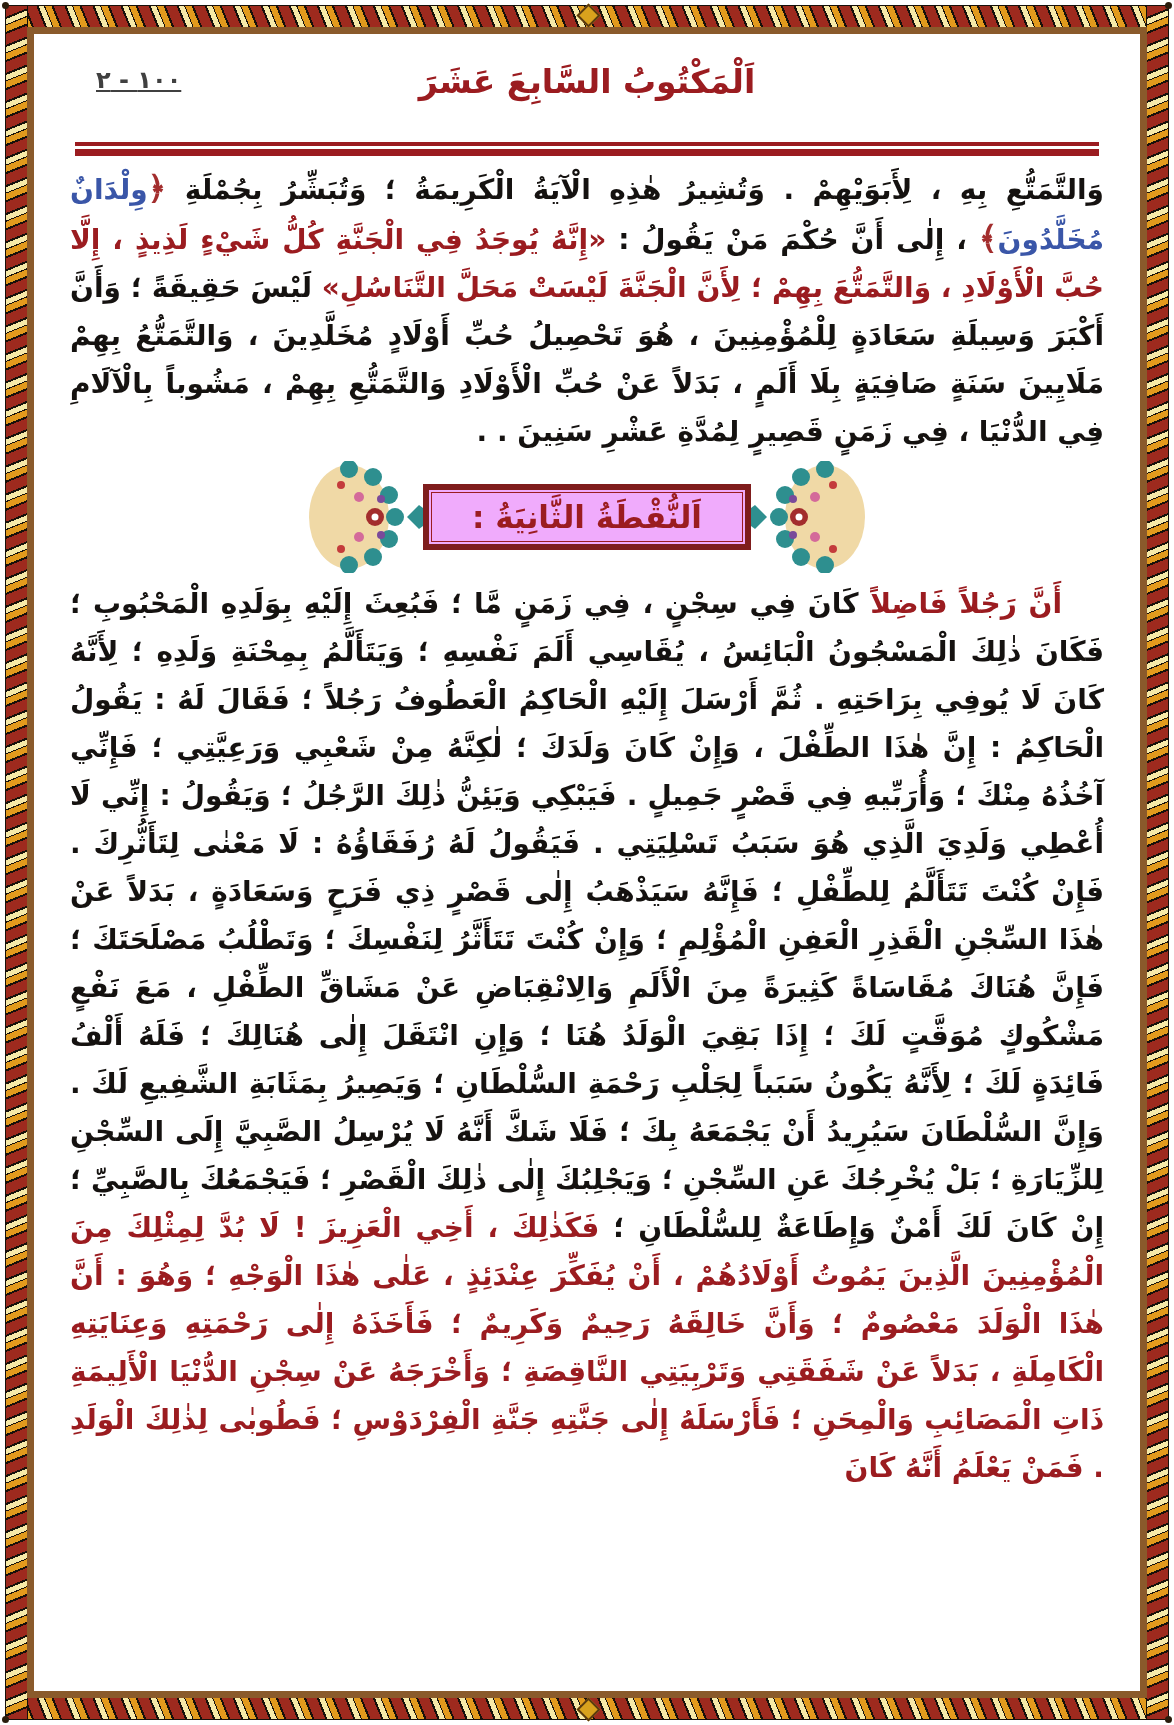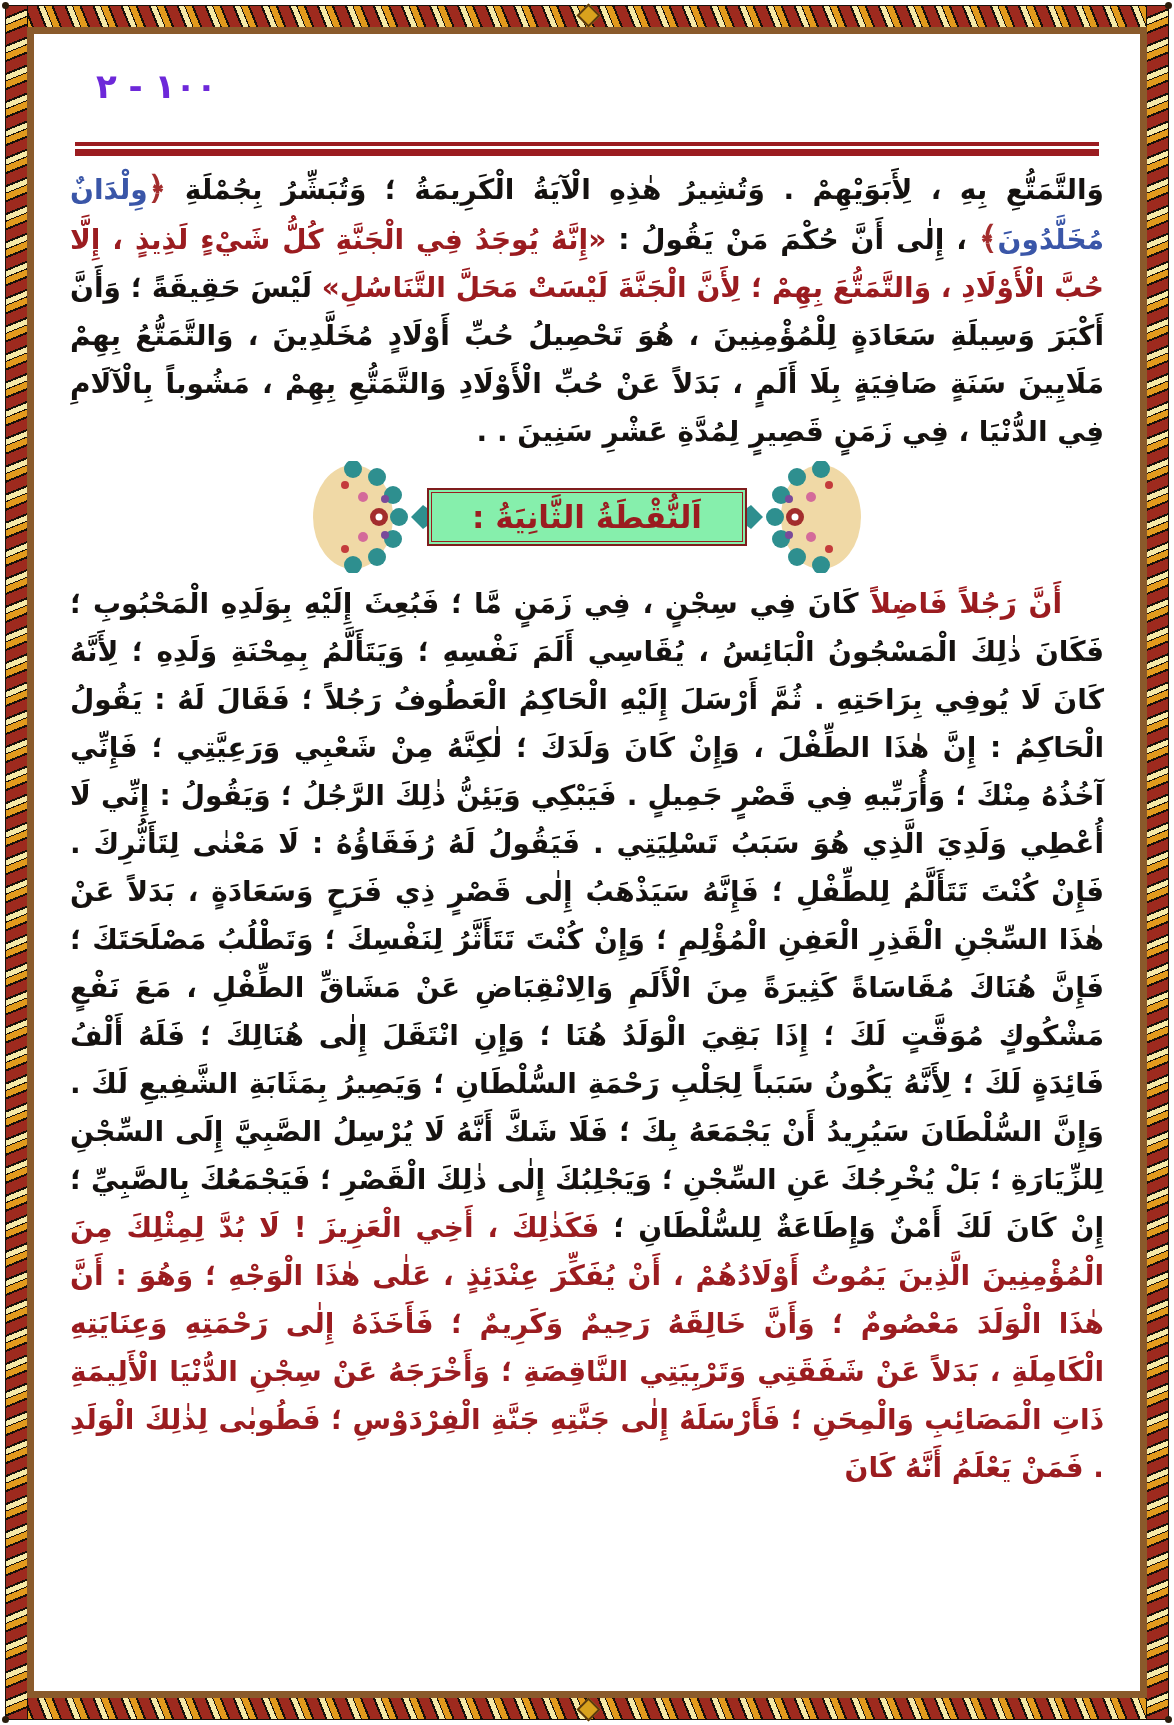--- a/index.html
+++ b/index.html
@@ -25,38 +25,38 @@
   .dot-bl{bottom:2px;left:2px;} .dot-br{bottom:2px;right:2px;}
   .border-diamond{position:absolute;left:50%;width:13px;height:13px;margin-left:-7px;
     background:#d9a21d;border:2px solid #5a3a10;transform:rotate(45deg);z-index:8;}
   .diamond-top{top:7px;} .diamond-bottom{bottom:7px;}
 
   
   .content{position:absolute;inset:34px;padding:28px 22px 0 22px;z-index:2;}
   .header-row{position:relative;height:64px;}
   .page-title{position:absolute;left:0;right:0;text-align:center;margin:0;
     font-size:33px;font-weight:bold;color:#9b1c20;}
-  .page-number{position:absolute;left:40px;top:4px;font-size:34px;font-weight:bold;color:#6d28d9;}
+  .page-number{position:absolute;left:40px;top:4px;font-size:24px;font-weight:bold;color:#404040;text-decoration:underline;}
   .double-rule{margin:16px auto 0 auto;width:1024px;}
   .rule-thin{height:4px;background:#9b1c20;}
   .rule-gap{height:3px;}
   .rule-thick{height:7px;background:#9b1c20;}
 
   .para{margin:8px 14px 0 14px;font-size:28px;font-weight:bold;line-height:48px;
     color:#151210;text-align:justify;}
   .para.p2{text-indent:42px;margin-top:0;}
   .red{color:#9b1c20;}
   .quran{color:#3a56a8;}
   .bracket{color:#a32d2d;font-size:32px;}
 
   
   .ornament{display:flex;justify-content:center;align-items:center;height:118px;margin:2px 0 4px 0;}
   .wing{flex:0 0 auto;}
   .wing.rightside{transform:scaleX(-1);}
-  .ornament-box{border:2px solid #7f1d1d;padding:2px;background:#86efac;margin:0 -14px;position:relative;z-index:3;}
+  .ornament-box{border:6px solid #7f1d1d;padding:2px;background:#f0abfc;margin:0 -14px;position:relative;z-index:3;}
   .ornament-inner{border:1px solid #9b1c20;padding:6px 40px;}
   .section-heading{font-size:31px;font-weight:bold;color:#9b1c20;white-space:nowrap;}
 </style>
 </head>
 <body>
 
 <div class="chain chain-h chain-top"></div>
 <div class="chain chain-h chain-bottom"></div>
 <div class="chain chain-v chain-left"></div>
 <div class="chain chain-v chain-right"></div>
@@ -64,20 +64,21 @@
 <div class="corner-dot dot-tl"></div>
 <div class="corner-dot dot-tr"></div>
 <div class="corner-dot dot-bl"></div>
 <div class="corner-dot dot-br"></div>
 <div class="border-diamond diamond-top"></div>
 <div class="border-diamond diamond-bottom"></div>
 
 <div class="content">
 
   <div class="header-row">
+    <h1 class="page-title">اَلْمَكْتُوبُ السَّابِعَ عَشَرَ</h1>
     <div class="page-number">١٠٠ - ٢</div>
   </div>
 
   <div class="double-rule">
     <div class="rule-thin"></div>
     <div class="rule-gap"></div>
     <div class="rule-thick"></div>
   </div>
 
   <p class="para p1"><span>وَالتَّمَتُّعِ بِهِ ، لِأَبَوَيْهِمْ . وَتُشِيرُ هٰذِهِ الْآيَةُ الْكَرِيمَةُ ؛ وَتُبَشِّرُ بِجُمْلَةِ </span><span class="bracket">﴿</span><span class="quran">وِلْدَانٌ مُخَلَّدُونَ</span><span class="bracket">﴾</span><span> ، إِلٰى أَنَّ حُكْمَ مَنْ يَقُولُ : </span><span class="red">«إِنَّهُ يُوجَدُ فِي الْجَنَّةِ كُلُّ شَيْءٍ لَذِيذٍ ، إِلَّا حُبَّ الْأَوْلَادِ ، وَالتَّمَتُّعَ بِهِمْ ؛ لِأَنَّ الْجَنَّةَ لَيْسَتْ مَحَلَّ التَّنَاسُلِ»</span><span> لَيْسَ حَقِيقَةً ؛ وَأَنَّ أَكْبَرَ وَسِيلَةِ سَعَادَةٍ لِلْمُؤْمِنِينَ ، هُوَ تَحْصِيلُ حُبِّ أَوْلَادٍ مُخَلَّدِينَ ، وَالتَّمَتُّعُ بِهِمْ مَلَايِينَ سَنَةٍ صَافِيَةٍ بِلَا أَلَمٍ ، بَدَلاً عَنْ حُبِّ الْأَوْلَادِ وَالتَّمَتُّعِ بِهِمْ ، مَشُوباً بِالْآلَامِ فِي الدُّنْيَا ، فِي زَمَنٍ قَصِيرٍ لِمُدَّةِ عَشْرِ سَنِينَ . .</span></p>

